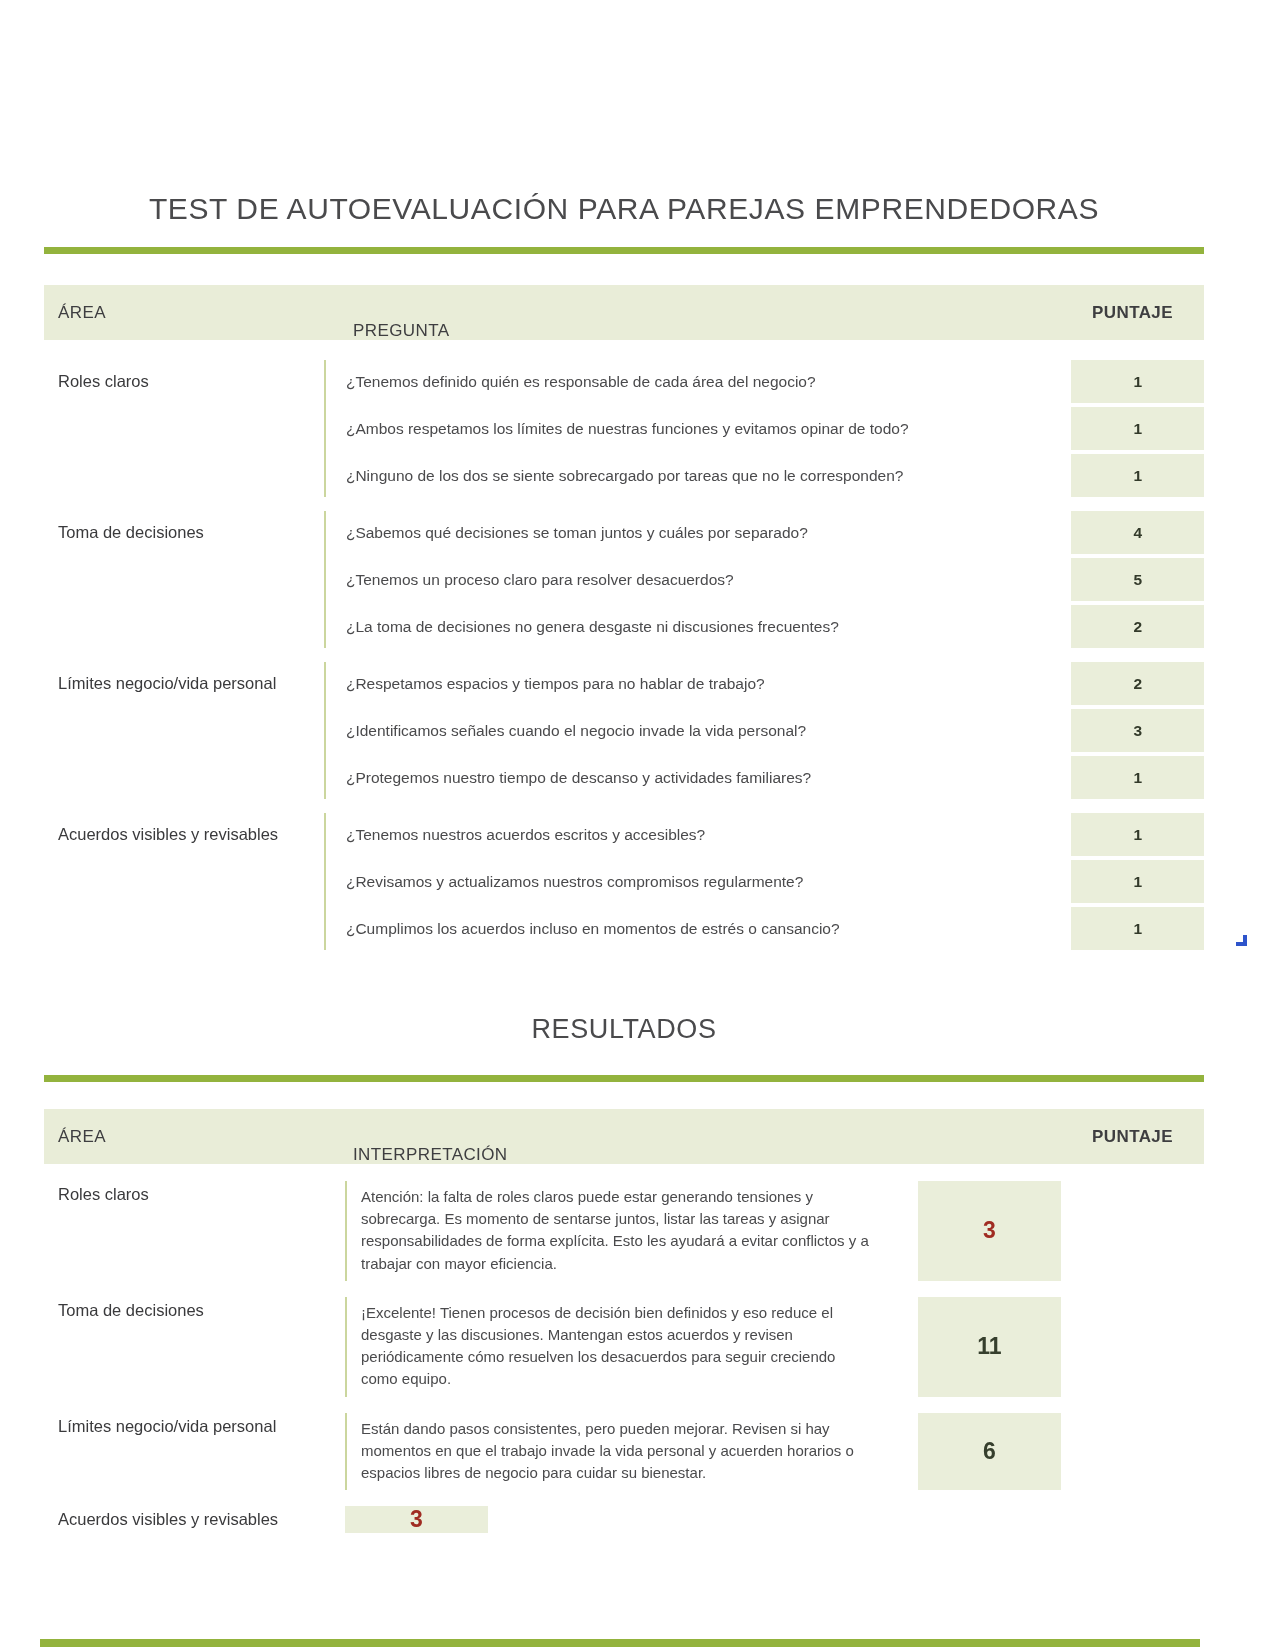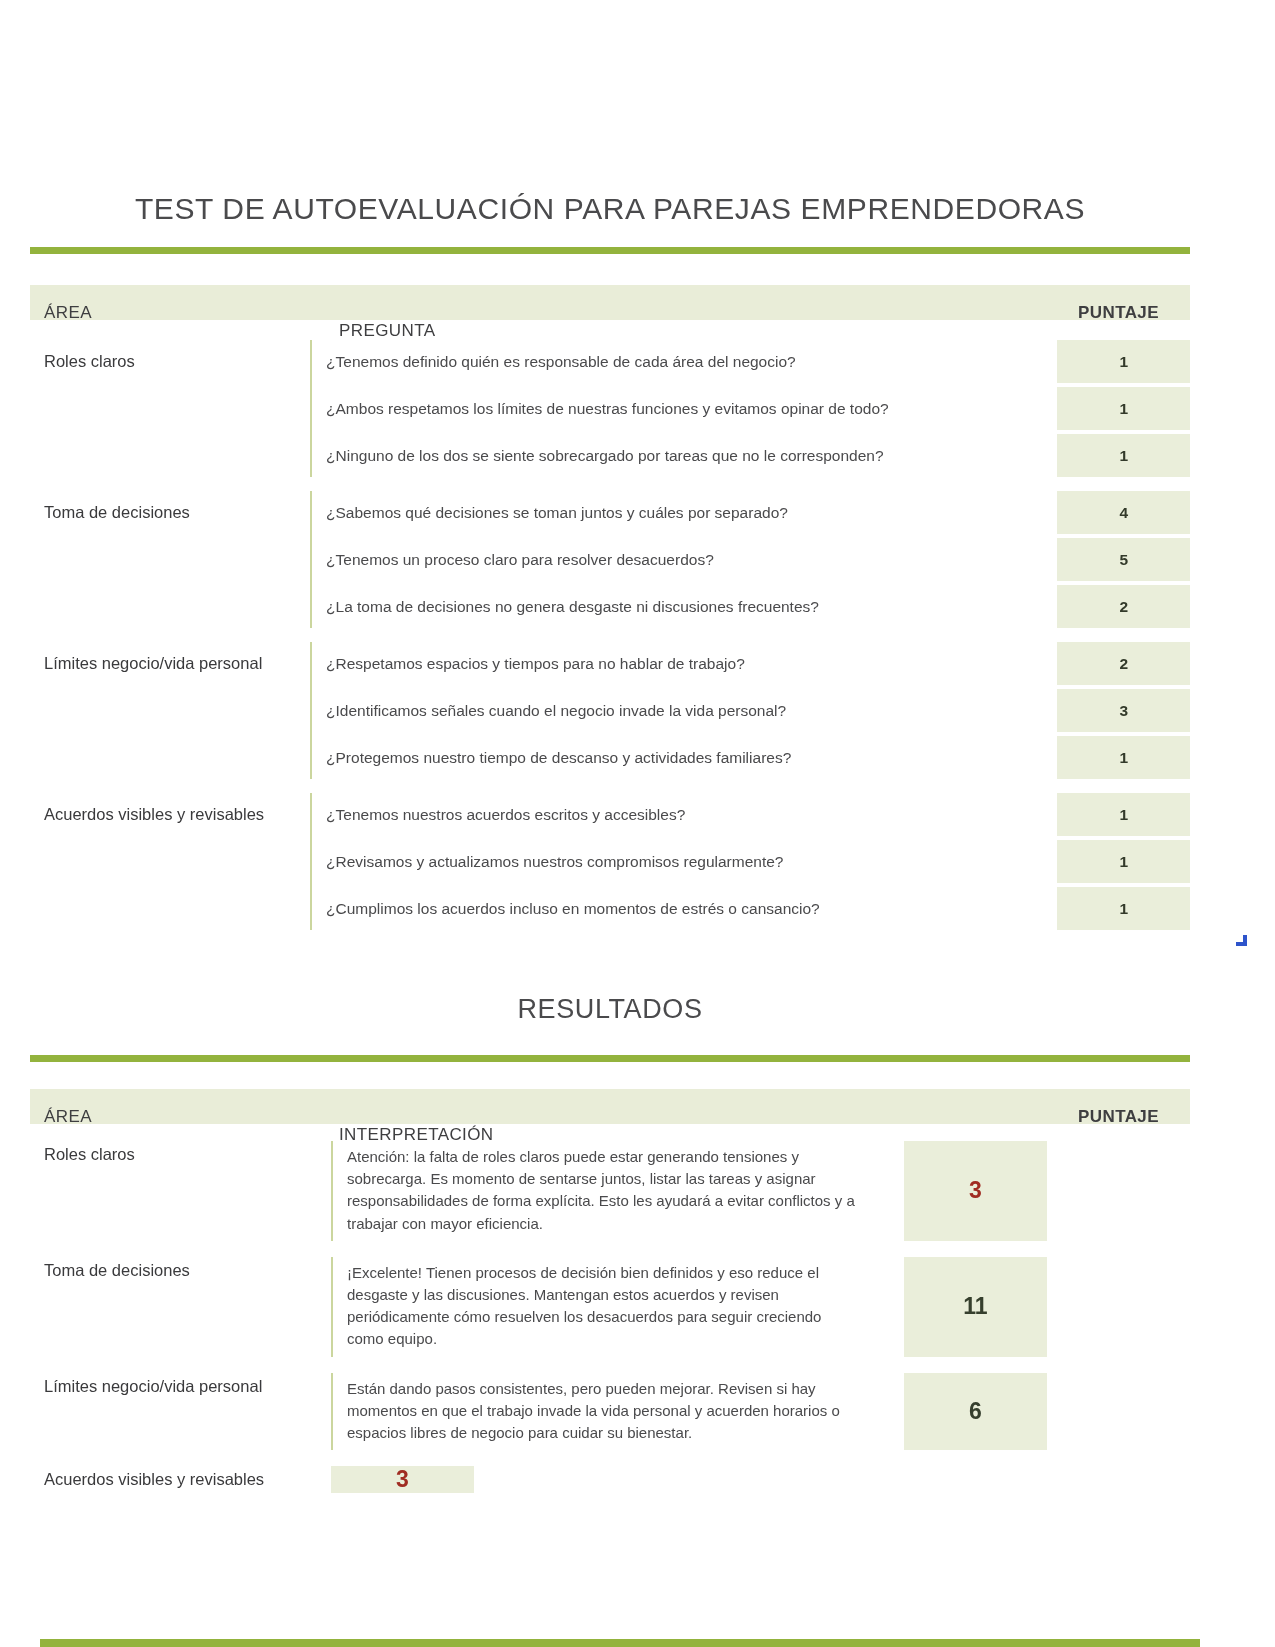--- a/index.html
+++ b/index.html
@@ -1,47 +1,47 @@
 <!DOCTYPE html>
 <html><head>
 <meta charset="utf-8">
 <style>
   html,body{margin:0;padding:0;}
   body{
     width:1275px;height:1647px;position:relative;background:#ffffff;
     font-family:"Liberation Sans", sans-serif;overflow:hidden;
     -webkit-font-smoothing:antialiased;
   }
-  .content{position:absolute;left:30px;top:0;width:1160px;}
+  .content{position:absolute;left:44px;top:0;width:1160px;}
   .doc-title{
     margin-top:192px;text-align:center;font-size:30px;letter-spacing:.6px;
     color:#4a4a4c;font-weight:400;white-space:nowrap;
   }
   .divider{height:7px;background:#93b33d;margin-top:21px;}
   .divider-2{margin-top:30px;}
   .band{
-    margin-top:31px;height:35px;background:#e9edd8;
+    margin-top:31px;height:55px;background:#e9edd8;
     display:grid;grid-template-columns:301px 716px 143px;align-items:center;
     font-size:17px;color:#3e3e40;letter-spacing:.4px;
   }
   .band .h-area{padding-left:14px;}
   .band .h-mid{padding-left:8px;margin-top:36px;}
   .band .h-score{text-align:center;font-weight:bold;}
   .band-2{margin-top:27px;}
 
   
   .test-table{margin-top:20px;}
   .qsection{display:flex;margin-bottom:14px;}
   .area-cell{
     width:301px;box-sizing:border-box;height:43px;display:flex;align-items:center;
     padding-left:14px;font-size:16.5px;color:#3a3a3c;
   }
   .mid{
     width:805px;box-sizing:border-box;border-left:2px solid #cbd69e;
-    padding-left:14px;display:flex;flex-direction:column;row-gap:4px;
+    padding-left:20px;display:flex;flex-direction:column;row-gap:4px;
   }
   .qrow{height:43px;display:flex;align-items:center;font-size:15.5px;color:#4a4a4c;}
   .scores{width:143px;display:flex;flex-direction:column;row-gap:4px;}
   .score-cell{
     height:43px;background:#eaeeda;display:flex;align-items:center;justify-content:center;
     font-size:15.5px;font-weight:bold;color:#333a2a;
   }
 
   
   .results-title{margin-top:64px;text-align:center;font-size:27px;letter-spacing:.6px;color:#4a4a4c;}

